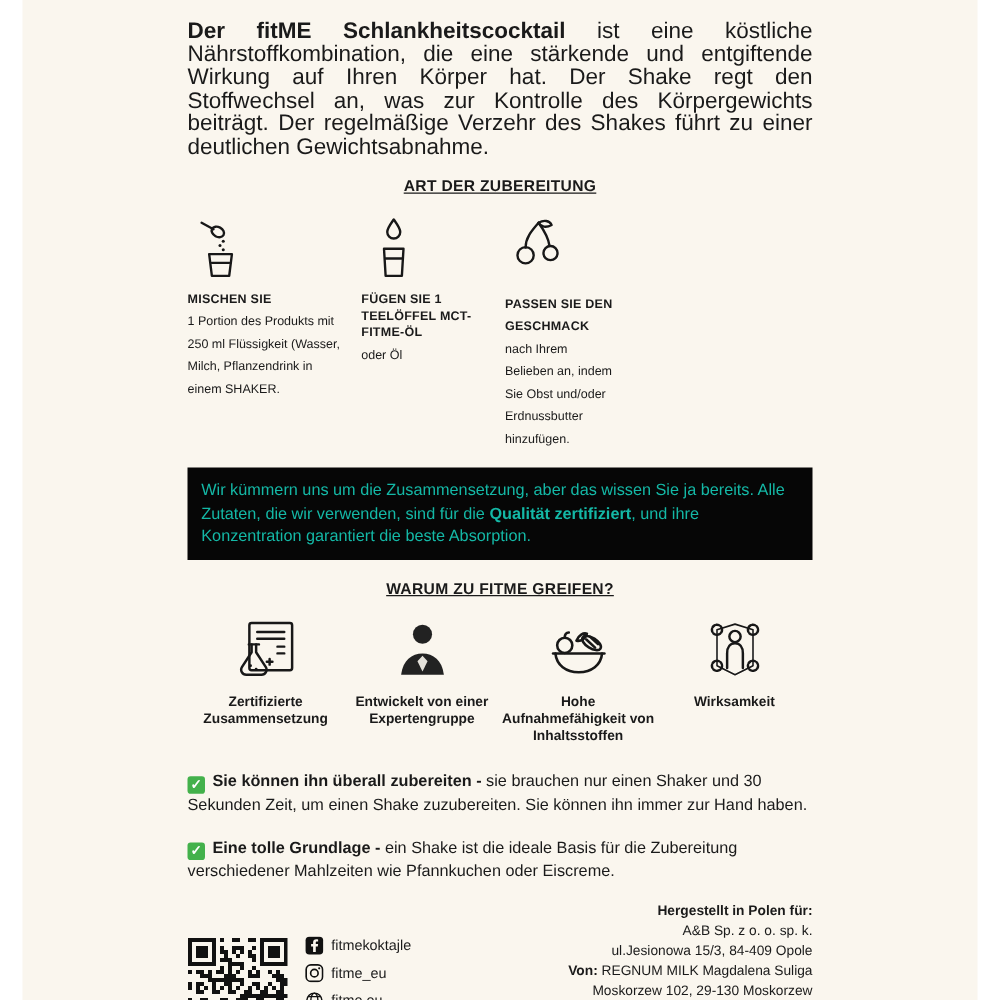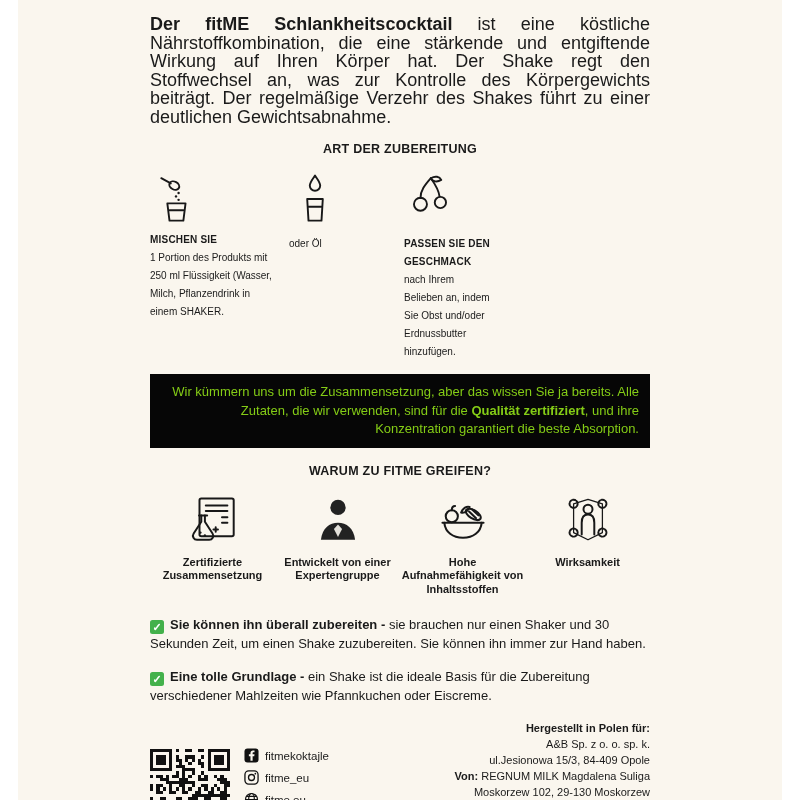--- a/index.html
+++ b/index.html
@@ -5,30 +5,30 @@
   html,body { margin:0; padding:0; }
   body {
     width:800px; height:800px; background:#ffffff;
     font-family:"Liberation Sans", sans-serif; color:#1a1a1a;
     position:relative; overflow:hidden;
   }
   .sheet { position:absolute; top:0; bottom:0; left:18px; right:18px; background:#faf6ee; }
   .content { width:500px; margin:0 auto; padding-top:15px; }
 
   .intro { font-size:18px; line-height:18.5px; text-align:justify; margin:0; }
-  .section-heading { text-align:center; font-weight:700; font-size:12.5px; letter-spacing:.25px; margin:16px 0 13px; }
+  .section-heading { text-align:center; font-weight:700; font-size:12.5px; letter-spacing:.25px; margin:16px 0 13px;text-decoration:underline; }
 
   .steps { display:grid; grid-template-columns:130px 106px 86px 150px; column-gap:9px; }
   .step-iconbox { height:56px; display:flex; align-items:flex-end; margin-bottom:8px; }
   .step-iconbox svg { display:block; }
   .step-title { display:block; font-size:10px; font-weight:700; line-height:13.5px; letter-spacing:.2px; }
   .step-title.inline { display:inline; }
   .step-text { font-size:10px; line-height:13.5px; }
 
-  .banner { background:#060606; color:#84cc16; padding:9px 11px; font-size:13px; line-height:18.5px; margin-top:15px;text-align:right; }
+  .banner { background:#060606; color:#14b8a6; padding:9px 11px; font-size:13px; line-height:18.5px; margin-top:15px; }
   .banner b { font-weight:700; }
 
   .benefits { display:grid; grid-template-columns:repeat(4,125px); }
   .benefit { text-align:center; }
   .benefit-iconbox { height:58px; display:flex; align-items:center; justify-content:center; margin-bottom:7px; }
   .benefit-label { font-size:11px; font-weight:700; line-height:13.5px; }
 
   .bullets { margin-top:20px; }
   .bullet { font-size:13px; line-height:18.5px; margin:0 0 15px; }
   .check {
@@ -79,20 +79,21 @@
       </div>
 
       <div class="step">
         <div class="step-iconbox">
           <svg class="lineart" width="52" height="52" viewBox="0 0 60 60">
             <path d="M30 3 c3.5 5 6 8 6 11.5 a6 6 0 0 1 -12 0 C24 11 26.5 8 30 3 z"></path>
             <path d="M21 30 h18 l-1.5 25 h-15 z"></path>
             <path d="M22.5 39 h15"></path>
           </svg>
         </div>
+        <b class="step-title">FÜGEN SIE 1 TEELÖFFEL MCT-FITME-ÖL</b>
         <span class="step-text">oder Öl</span>
       </div>
 
 
       <div class="step">
         <div class="step-iconbox">
           <svg class="lineart" width="52" height="52" viewBox="0 0 60 60">
             <path d="M31 6 C24 14 19 20 19 29"></path>
             <path d="M31 6 c5 7 9 13 10 21"></path>
             <path d="M31 6 c5 -3 10 -2 12 2 c-5 3 -10 2 -12 -2 z"></path>

